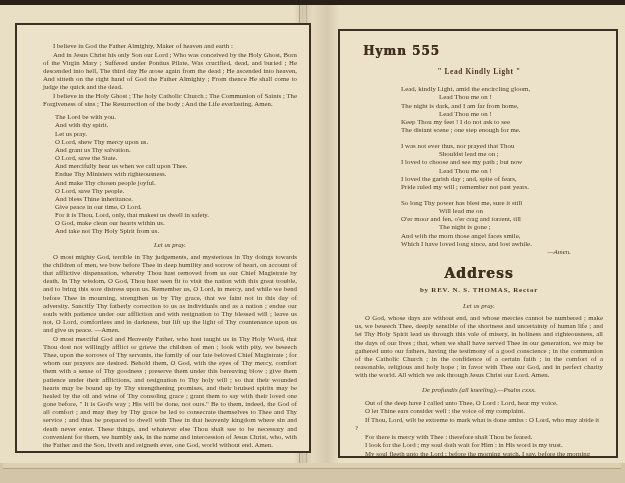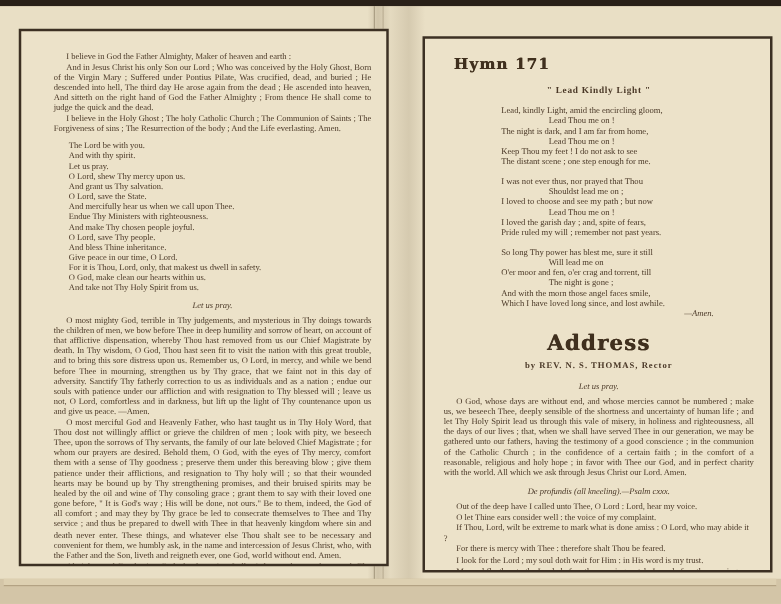--- a/index.html
+++ b/index.html
@@ -49,21 +49,21 @@
     text-shadow: 0.4px 0 0 #40301e;
   }
   .hymn-title { text-align: center; font-size: 7.4px; letter-spacing: 0.6px; margin-top: 10px; font-weight: 600; }
   .hymn-stanza { width: 172px; margin: 8px 0 0 46px; font-size: 6.9px; line-height: 1.18; }
   .hymn-line { white-space: nowrap; }
   .hymn-line.indented { padding-left: 38px; }
   .amen-line { text-align: right; font-style: italic; padding-right: 2px; }
 
   .address-heading {
     font-family: "DejaVu Serif", serif; font-weight: 700; text-align: center;
-    font-size: 17px; letter-spacing: 1px; color: #40301e; margin-top: 9px;
+    font-size: 14px; letter-spacing: 1px; color: #40301e; margin-top: 9px;
     text-shadow: 0.4px 0 0 #40301e;
   }
   .address-byline { text-align: center; font-size: 6.9px; letter-spacing: 0.8px; margin-top: 4px; font-weight: 600; }
 
   .psalm-verses { margin-top: 4px; }
   .psalm-verses p.para { text-align: left; }
 </style>
 </head>
 <body>
 
@@ -107,21 +107,21 @@
       <p class="para prayer">O most mighty God, terrible in Thy judgements, and mysterious in Thy doings towards the children of men, we bow before Thee in deep humility and sorrow of heart, on account of that afflictive dispensation, whereby Thou hast removed from us our Chief Magistrate by death.  In Thy wisdom, O God, Thou hast seen fit to visit the nation with this great trouble, and to bring this sore distress upon us.  Remember us, O Lord, in mercy, and while we bend before Thee in mourning, strengthen us by Thy grace, that we faint not in this day of adversity.  Sanctify Thy fatherly correction to us as individuals and as a nation ; endue our souls with patience under our affliction and with resignation to Thy blessed will ; leave us not, O Lord, comfortless and in darkness, but lift up the light of Thy countenance upon us and give us peace. —Amen.</p>
       <p class="para prayer">O most merciful God and Heavenly Father, who hast taught us in Thy Holy Word, that Thou dost not willingly afflict or grieve the children of men ; look with pity, we beseech Thee, upon the sorrows of Thy servants, the family of our late beloved Chief Magistrate ; for whom our prayers are desired.  Behold them, O God, with the eyes of Thy mercy, comfort them with a sense of Thy goodness ; preserve them under this bereaving blow ; give them patience under their afflictions, and resignation to Thy holy will ; so that their wounded hearts may be bound up by Thy strengthening promises, and their bruised spirits may be healed by the oil and wine of Thy consoling grace ; grant them to say with their loved one gone before, " It is God's way ; His will be done, not ours."  Be to them, indeed, the God of all comfort ; and may they by Thy grace be led to consecrate themselves to Thee and Thy service ; and thus be prepared to dwell with Thee in that heavenly kingdom where sin and death never enter.  These things, and whatever else Thou shalt see to be necessary and convenient for them, we humbly ask, in the name and intercession of Jesus Christ, who, with the Father and the Son, liveth and reigneth ever, one God, world without end.  Amen.</p>
       <p class="para prayer">Almighty and Everlasting God, the fountain of all wisdom and strength, we ask Thy blessing upon Thy Servant whom through this way of sorrow and bereavement Thou hast called to be the President of the United States.  May he be wise with Thy wisdom and strong with Thy strength.  Replenish him with the grace of Thy Holy Spirit that he may always incline to Thy will and walk in Thy way.  May His administration be in righteousness, and the end thereof be peace ; We ask it through Jesus Christ our Lord.  Amen.</p>
 
     </div>
   </div>
 
   <div class="page right">
     <div class="page-inner body-text">
 
-      <div class="hymn-number">Hymn 171</div>
+      <div class="hymn-number">Hymn 555</div>
       <div class="hymn-title">" Lead Kindly Light "</div>
 
       <div class="hymn-stanza">
         <div class="hymn-line">Lead, kindly Light, amid the encircling gloom,</div>
         <div class="hymn-line indented">Lead Thou me on !</div>
         <div class="hymn-line">The night is dark, and I am far from home,</div>
         <div class="hymn-line indented">Lead Thou me on !</div>
         <div class="hymn-line">Keep Thou my feet ! I do not ask to see</div>
         <div class="hymn-line">The distant scene ; one step enough for me.</div>
       </div>

